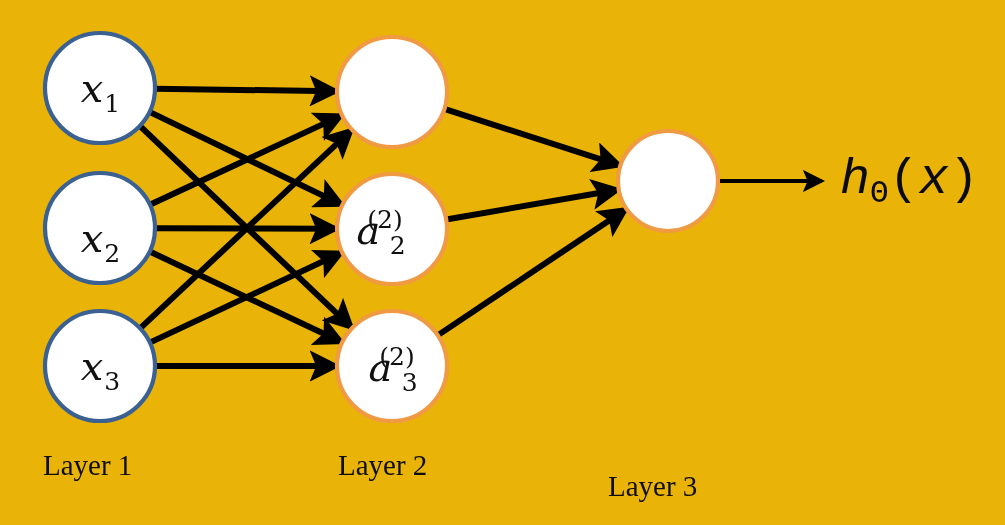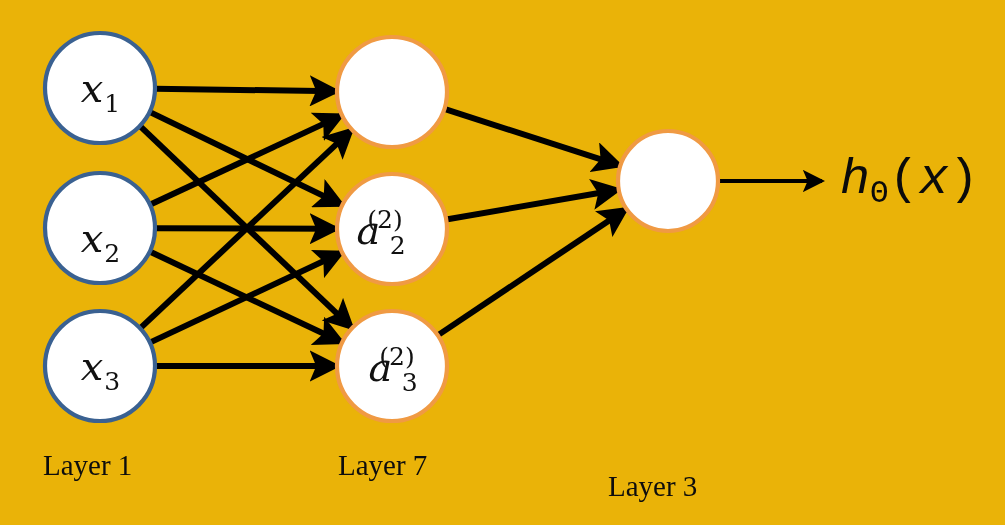--- a/index.html
+++ b/index.html
@@ -134,20 +134,20 @@
   </div>
 
   <div class="node-label stacked" style="left:394px; top:230px;">
     <span class="base">a</span><span class="sup">(2)</span><span class="sub">2</span>
   </div>
   <div class="node-label stacked" style="left:394px; top:367px;margin-left:12px;">
     <span class="base">a</span><span class="sup">(2)</span><span class="sub">3</span>
   </div>
 
   <div class="layer-caption" style="left:43px; top:451px;">Layer 1</div>
-  <div class="layer-caption" style="left:338px; top:451px;">Layer 7</div>
+  <div class="layer-caption" style="left:338px; top:451px;">Layer 2</div>
   <div class="layer-caption" style="left:608px; top:451px;margin-top:21px;">Layer 3</div>
 
   <div class="output-label" style="left:840px; top:180px;">
     <span>h</span><span class="theta">Θ</span><span class="paren">(</span><span>x</span><span class="paren">)</span>
   </div>
 
 </div>
 
 </body></html>

